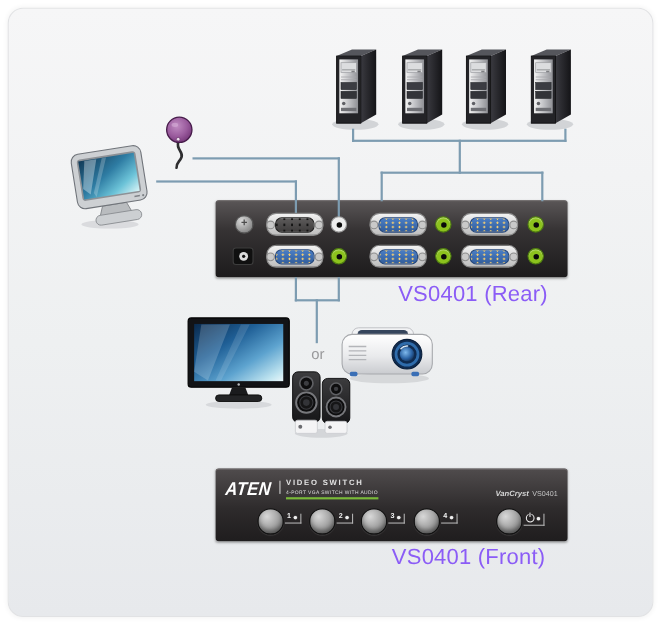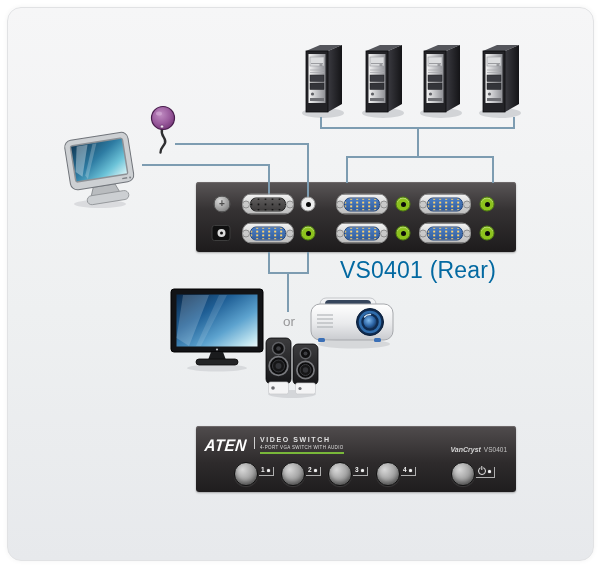--- a/index.html
+++ b/index.html
@@ -34,21 +34,21 @@
     background:radial-gradient(circle at 35% 30%,#dadada,#949494 65%,#717171);border:1px solid #565656;
     color:#4c4c4c;font:bold 10px/14px "Liberation Sans",sans-serif;text-align:center;}
   .screw::after{content:"+";}
   .dcjack{position:absolute;z-index:3;width:17px;height:14px;border-radius:3px;transform:translate(-50%,-50%);
     background:#101010;border:1px solid #3d3d3d;}
   .dcjack::before{content:"";position:absolute;left:50%;top:50%;width:8px;height:8px;border-radius:50%;
     background:#dcdcdc;transform:translate(-50%,-50%);}
   .dcjack::after{content:"";position:absolute;left:50%;top:50%;width:3px;height:3px;border-radius:50%;
     background:#101010;transform:translate(-50%,-50%);}
   
-  .caption{position:absolute;z-index:4;font-size:23px;color:#0369a1;text-align:left;letter-spacing:0.2px;}
+  .caption{position:absolute;z-index:4;font-size:20px;color:#8b5cf6;text-align:center;letter-spacing:0.2px;}
   #or-label{position:absolute;z-index:4;left:275px;top:314px;width:28px;text-align:center;
     font-size:13.5px;color:#98989a;}
   
   .fp-logo{position:absolute;left:10px;top:9px;color:#fff;font-size:15px;font-weight:900;font-style:italic;
     letter-spacing:0.5px;transform:skewX(-6deg) scaleY(1.12);transform-origin:left top;}
   .fp-sep{position:absolute;left:58px;top:11px;width:1px;height:12px;background:#cfcfcf;}
   .fp-titleblock{position:absolute;left:64px;top:10px;}
   .fp-product{font-size:7px;font-weight:bold;letter-spacing:1.6px;color:#e2e2e2;}
   .fp-sub{margin-top:2px;font-size:4.5px;letter-spacing:0.35px;color:#dedede;padding-bottom:2px;
     border-bottom:2px solid #79b83a;width:max-content;}
@@ -340,13 +340,14 @@
       <span class="fp-digit">4</span>
       <span class="fp-led"></span>
     </div>
     <div class="fp-btn" style="left:255px"></div>
     <div class="fp-btnlabel" style="left:280px">
       <span class="pwr-ring"></span>
       <span class="fp-led"></span>
     </div>
   </div>
 
+  <div class="caption" style="left:336px;top:496px;width:180px">VS0401 (Front)</div>
 </div>
 
 </body></html>

